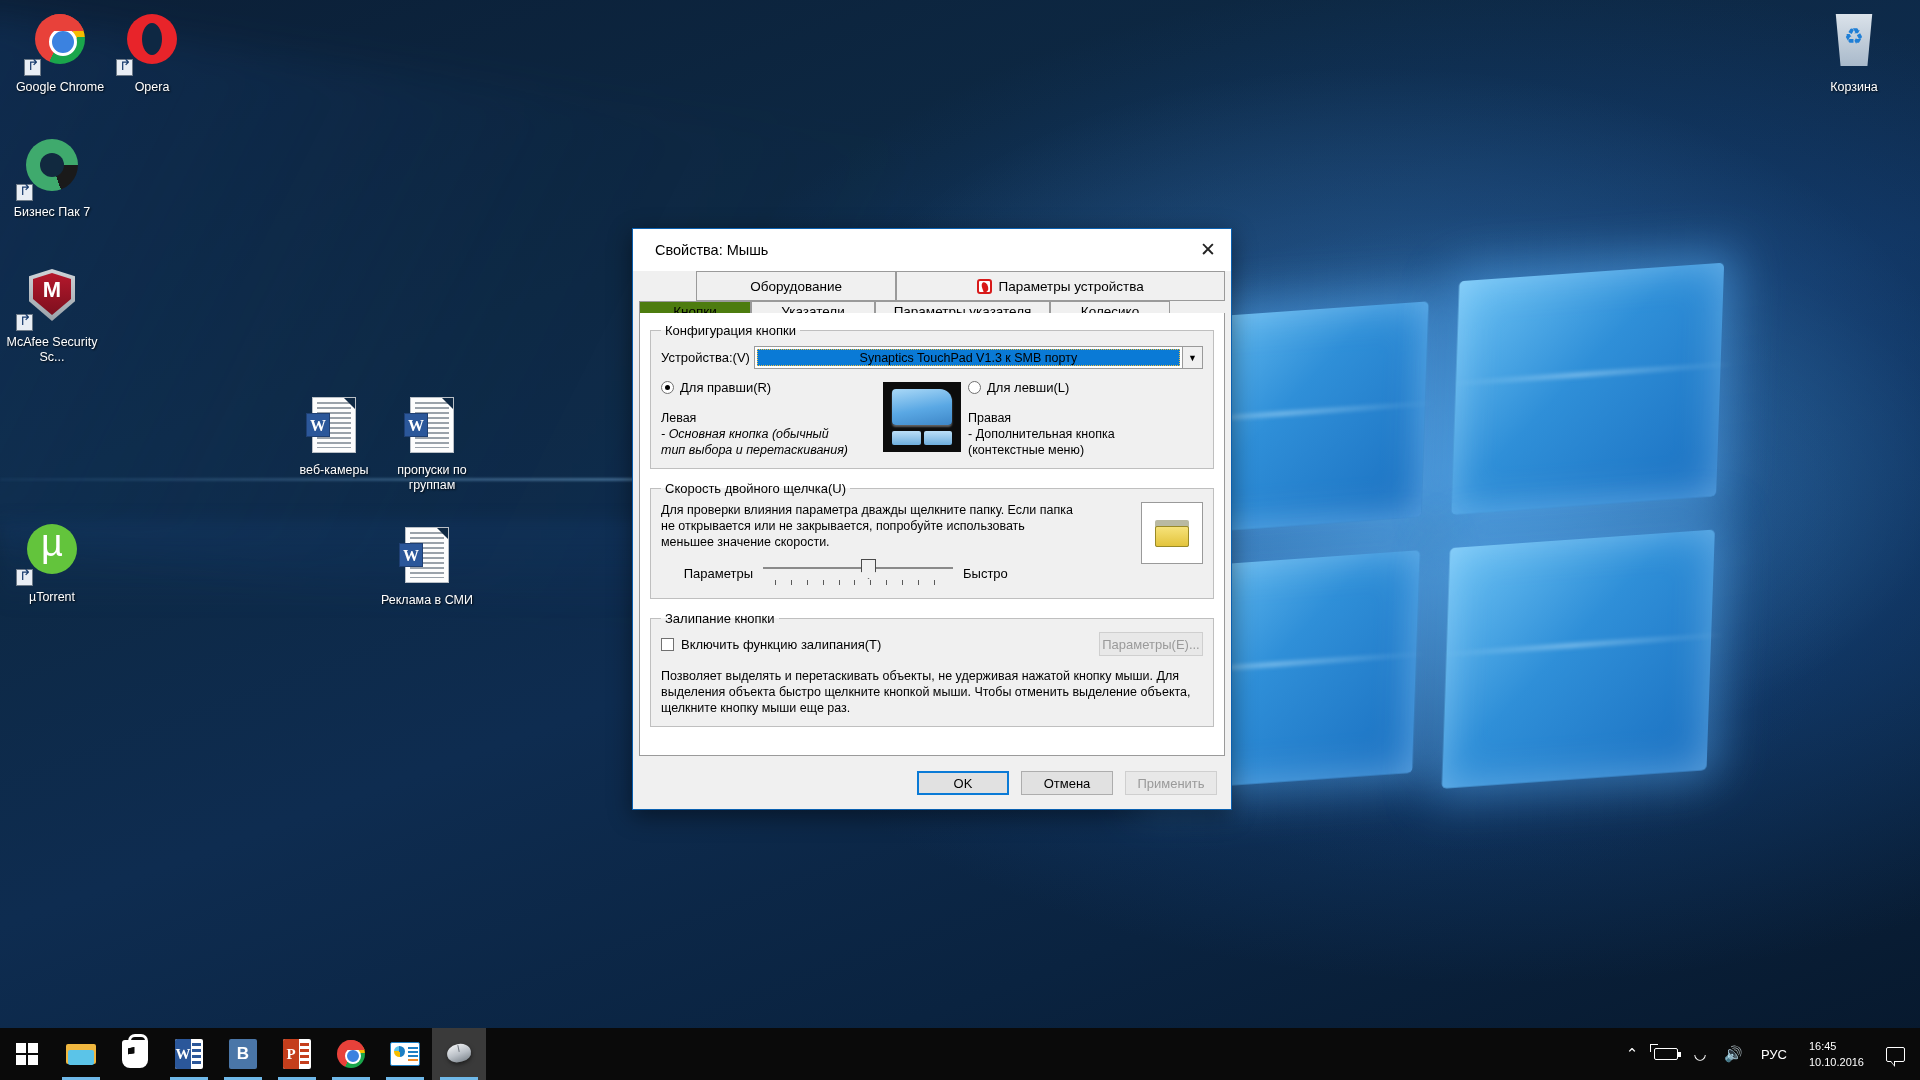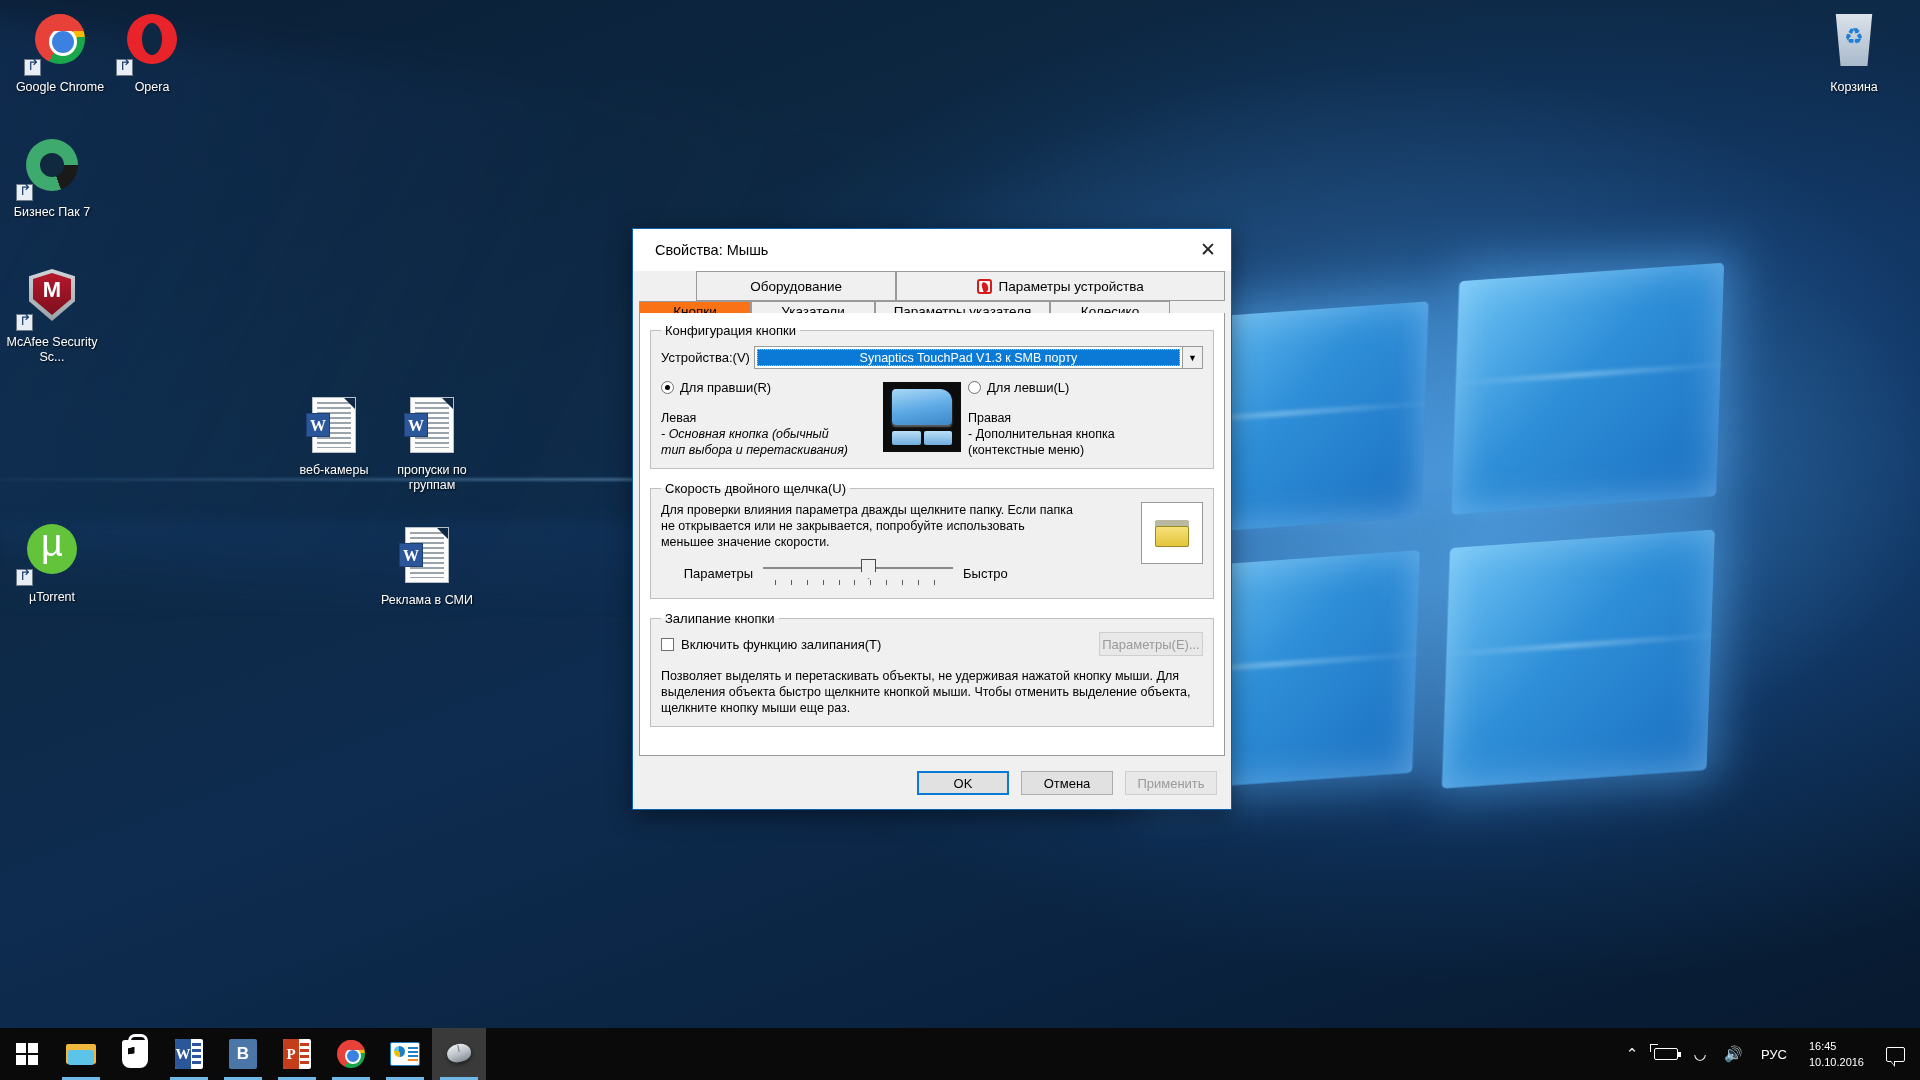--- a/index.html
+++ b/index.html
@@ -107,40 +107,40 @@
                    display:flex;align-items:center;justify-content:center;
                    font-size:19px; color:#222; cursor:default; }
 
   
   .tabstrip { position:relative; height:42px; margin:0 6px; }
   .tabrow { display:flex; }
   .tabrow.row1 { padding-left:57px; }
   .tab { border:1px solid #9a9a9a; background:#f0f0f0; font-size:13.5px;
          display:flex; align-items:center; justify-content:center; height:21px;
          color:#000; cursor:default; }
-  .tab.sel { background:#f97316; border-bottom-color:#fff; font-weight:normal; }
+  .tab.sel { background:#4d7c0f; border-bottom-color:#fff; font-weight:normal; }
   .tabrow.row1 .tab { height:30px; }
   .dev-ico { width:15px; height:15px; margin-right:6px; border:2px solid #d81a1a;
              border-radius:3px; position:relative; background:#fff; }
   .dev-ico:after { content:""; position:absolute; left:3px; top:1px; width:6px; height:10px;
                    border-radius:50% 50% 50% 0; background:#d81a1a; transform:rotate(-20deg); }
 
   .tabbody { margin:0 6px; background:#fff; border:1px solid #9a9a9a; border-top:none;
              height:443px; position:relative; padding:10px 10px 0; }
 
   fieldset.grp { border:1px solid #bfbfbf; margin:0 0 12px; padding:6px 10px 10px;
                  background:#f0f0f0; position:relative; }
   fieldset.grp > legend { font-size:13px; color:#000; padding:0 4px; }
 
   .row { display:flex; align-items:center; }
   .lbl13 { font-size:13px; color:#000; }
 
   .combo { flex:1; height:23px; border:1px solid #9a9a9a; background:#fff;
            display:flex; align-items:stretch; margin-left:4px; }
-  .combo .val { flex:1; background:#0a7ad6; color:#ffffff; font-size:12.5px;
+  .combo .val { flex:1; background:#0a7ad6; color:#000000; font-size:12.5px;
                 display:flex; align-items:center; justify-content:center;
                 border:1px dotted #f0c040; margin:2px; }
   .combo .arrow { width:20px; border-left:1px solid #9a9a9a; background:#f0f0f0;
                   display:flex; align-items:center; justify-content:center; font-size:9px; }
 
   .radio { width:13px; height:13px; border-radius:50%; border:1px solid #707070;
            background:#fff; display:inline-block; position:relative; margin-right:6px; }
   .radio.on:after { content:""; position:absolute; left:3px; top:3px; width:5px; height:5px;
                     border-radius:50%; background:#000; }
 

